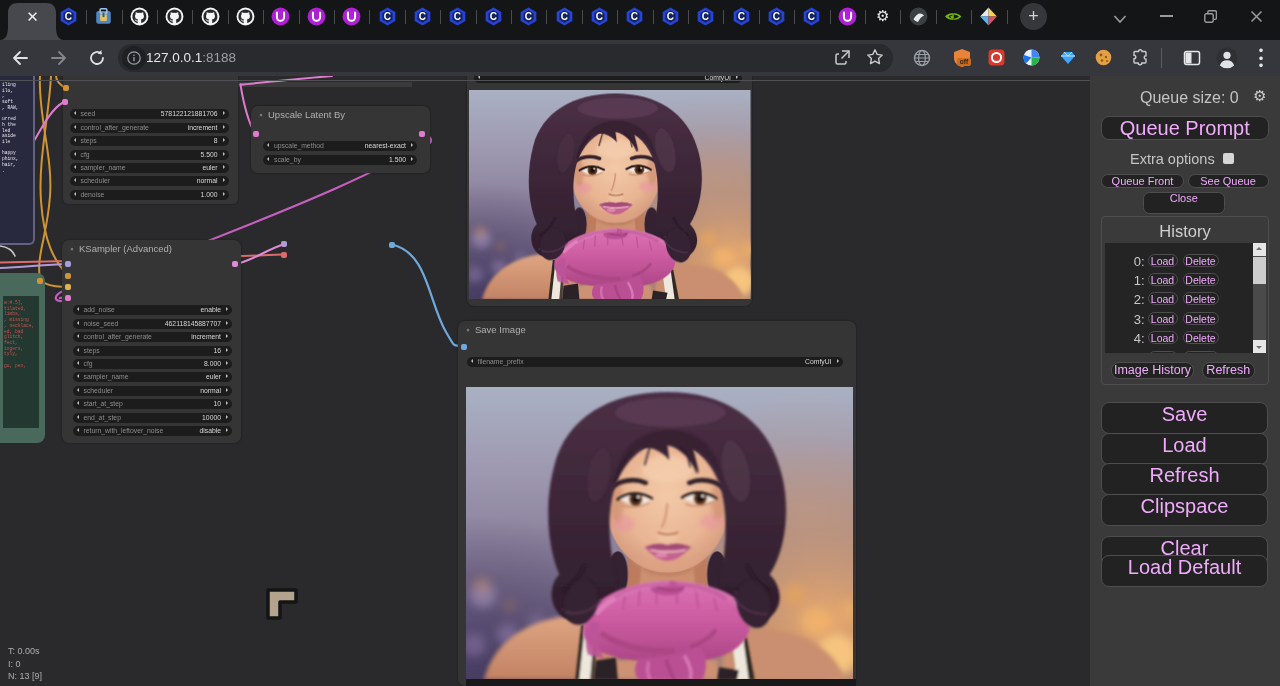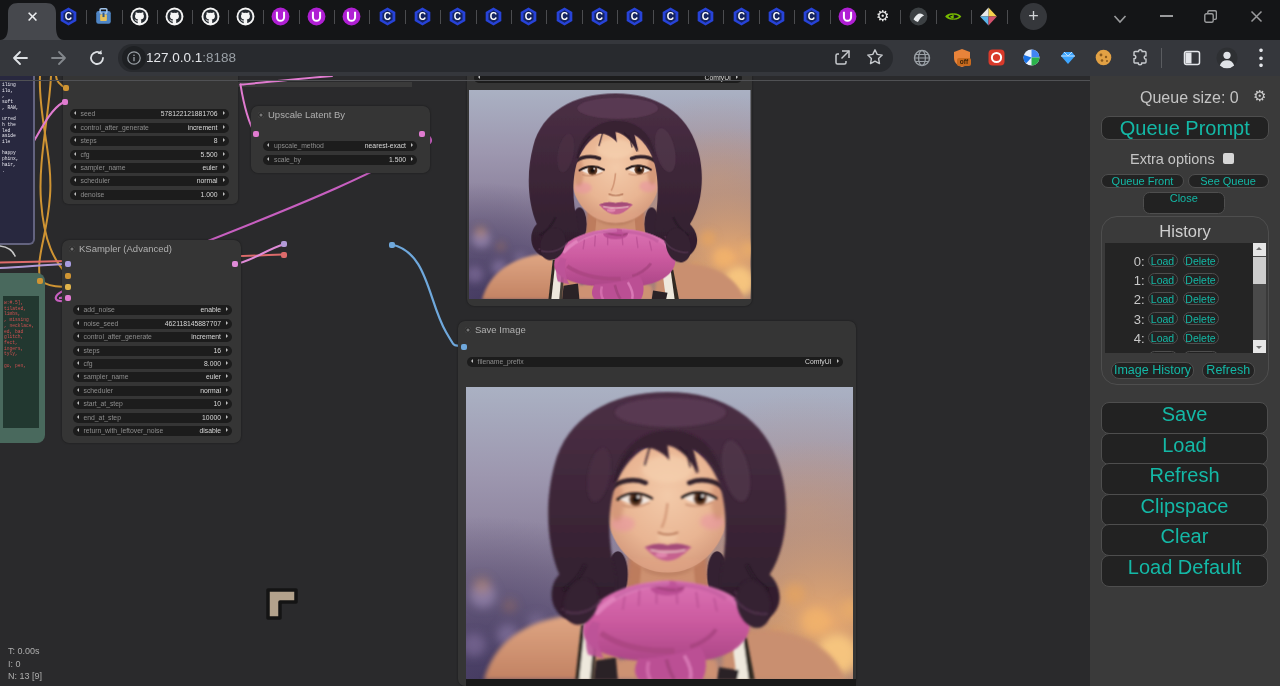--- a/index.html
+++ b/index.html
@@ -18,21 +18,21 @@
   .ntitle{position:absolute;left:17px;top:0;height:17px;line-height:17px;color:#b0b0b0;font-size:9.5px;white-space:nowrap;}
   .ndot{position:absolute;left:7px;top:6px;width:6px;height:6px;border-radius:50%;background:#777;box-shadow:inset 0 0 0 1.5px #2b2b2b;}
   .w{position:absolute;height:10px;background:#1c1c1c;border-radius:5px;font-size:6.8px;line-height:10.5px;color:#9a9a9a;white-space:nowrap;}
   .w .al{position:absolute;left:4px;top:2.2px;width:0;height:0;border:2.8px solid transparent;border-right-color:#c0c0c0;border-left-width:0;}
   .w .ar{position:absolute;right:4px;top:2.2px;width:0;height:0;border:2.8px solid transparent;border-left-color:#c0c0c0;border-right-width:0;}
   .w .wl{position:absolute;left:11px;color:#8d8d8d;}
   .w .wv{position:absolute;right:11px;color:#d8d8d8;}
   .slot{position:absolute;width:6px;height:6px;border-radius:2px;z-index:7;}
   
   #menu{position:absolute;left:1090px;top:76px;width:190px;height:610px;background:#3a3a3a;color:#cfcfcf;}
-  .btn{position:absolute;background:#222;border:1px solid #4e4e4e;color:#14b8a6;text-align:center;box-sizing:border-box;}
+  .btn{position:absolute;background:#222;border:1px solid #4e4e4e;color:#f0abfc;text-align:center;box-sizing:border-box;}
   .bigbtn{left:11px;width:167px;height:32px;border-radius:8px;font-size:20px;line-height:23.5px;}
 </style>
 </head>
 <body>
 <div id="stage">
   <div id="tabstrip">
   <svg class="abs" style="left:0;top:0" width="72" height="40" viewBox="0 0 72 40">
         <path d="M0,40 C6,40 8,34 8,27 L8,13 C8,6 12,3 18,3 L46,3 C52,3 56,6 56,13 L56,27 C56,34 58,40 64,40 Z" fill="#46484d"></path>
       </svg>
 
@@ -784,21 +784,21 @@
   </div>
   <div id="menu">
   <div style="position:absolute;left:50px;top:13px;width:110px;height:18px;font-size:16px;color:#c4c4c4;">Queue size: 0</div>
   <div style="position:absolute;left:163px;top:12px;width:16px;height:16px;color:#cccccc;font-size:15px;line-height:16px;">⚙</div>
   <div class="btn" style="left:11px;top:39.5px;width:167.5px;height:24.5px;border-radius:8px;font-size:20px;line-height:22.5px;">Queue Prompt</div>
   <div style="position:absolute;left:40px;top:75px;font-size:14.5px;color:#c4c4c4;">Extra options</div>
   <div style="position:absolute;left:133px;top:76.5px;width:11px;height:11px;background:#d6d6d6;border-radius:2px;"></div>
   <div class="btn" style="left:11px;top:98px;width:83px;height:13.5px;border-radius:7px;font-size:11px;line-height:12px;">Queue Front</div>
   <div class="btn" style="left:97.5px;top:98px;width:81px;height:13.5px;border-radius:7px;font-size:11px;line-height:12px;">See Queue</div>
   <div class="btn" style="left:53px;top:116px;width:81.5px;height:22px;border-radius:6.5px;font-size:11px;line-height:11px;">Close</div>
-  <div style="position:absolute;left:11px;top:140px;width:168px;height:169px;background:#3a3a3a;border:1px solid #4e4e4e;border-radius:16px;box-sizing:border-box;">
+  <div style="position:absolute;left:11px;top:140px;width:168px;height:169px;background:#3a3a3a;border:1px solid #4e4e4e;border-radius:4px;box-sizing:border-box;">
         <div style="position:absolute;left:0;top:5px;width:100%;text-align:center;font-size:16.5px;color:#cfcfcf;">History</div>
         <div style="position:absolute;left:2.5px;top:26px;width:148px;height:110px;background:#242424;overflow:hidden;">
           <div style="position:absolute;right:108px;top:10.5px;font-size:13px;color:#c9c9c9;">0:</div>
           <div class="btn" style="left:43px;top:10.5px;width:30px;height:13px;border-radius:6.5px;font-size:10.5px;line-height:12px;">Load</div>
           <div class="btn" style="left:78px;top:10.5px;width:36px;height:13px;border-radius:6.5px;font-size:10.5px;line-height:12px;">Delete</div>
           <div style="position:absolute;right:108px;top:29.9px;font-size:13px;color:#c9c9c9;">1:</div>
           <div class="btn" style="left:43px;top:29.9px;width:30px;height:13px;border-radius:6.5px;font-size:10.5px;line-height:12px;">Load</div>
           <div class="btn" style="left:78px;top:29.9px;width:36px;height:13px;border-radius:6.5px;font-size:10.5px;line-height:12px;">Delete</div>
           <div style="position:absolute;right:108px;top:49.3px;font-size:13px;color:#c9c9c9;">2:</div>
           <div class="btn" style="left:43px;top:49.3px;width:30px;height:13px;border-radius:6.5px;font-size:10.5px;line-height:12px;">Load</div>
@@ -820,16 +820,16 @@
           <div style="position:absolute;left:0;bottom:0;width:13px;height:13px;background:#e6e6e6;"></div>
           <div style="position:absolute;left:3.2px;bottom:4px;width:0;height:0;border:3.4px solid transparent;border-top-color:#707070;border-bottom-width:0;"></div>
         </div>
         <div class="btn" style="left:9px;top:145px;width:83px;height:16.5px;border-radius:8px;font-size:12.5px;line-height:15px;">Image History</div>
         <div class="btn" style="left:100px;top:145px;width:52.5px;height:16.5px;border-radius:8px;font-size:12.5px;line-height:15px;">Refresh</div>
       </div>
   <div class="btn bigbtn" style="top:326.0px;">Save</div>
   <div class="btn bigbtn" style="top:356.5px;">Load</div>
   <div class="btn bigbtn" style="top:387.0px;">Refresh</div>
   <div class="btn bigbtn" style="top:417.5px;">Clipspace</div>
-  <div class="btn bigbtn" style="top:448.0px;">Clear</div>
+  <div class="btn bigbtn" style="top:460px;">Clear</div>
   <div class="btn bigbtn" style="top:478.5px;">Load Default</div>
   </div>
 </div>
 
 </body></html>

